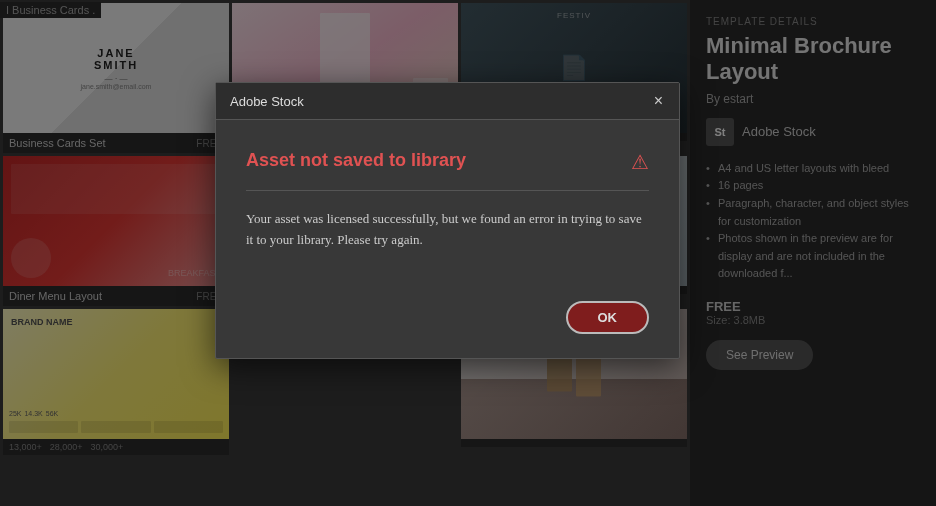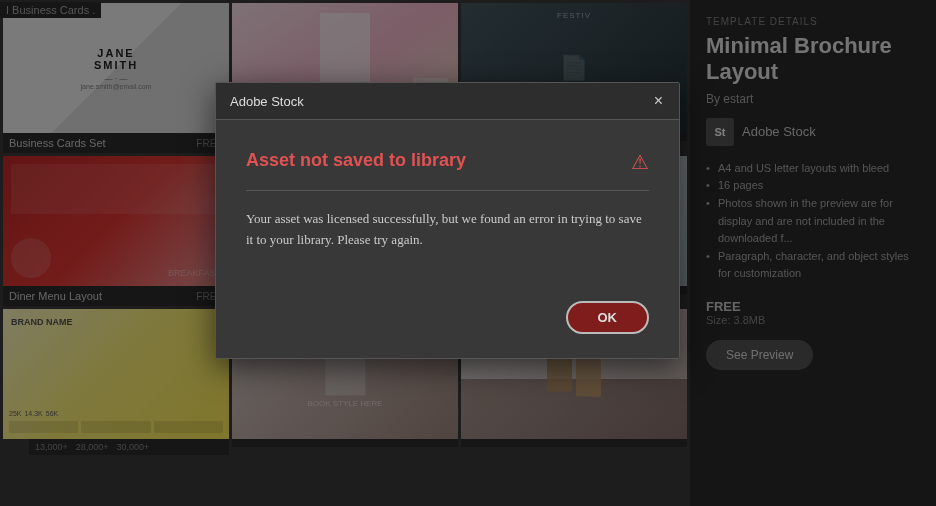--- a/index.html
+++ b/index.html
@@ -249,21 +249,20 @@
       border-radius: 20px;
       cursor: pointer;
       font-weight: bold;
     }
 
     .bottom-stats {
       display: flex;
       gap: 8px;
       padding: 3px 6px;
       background: #2d2d2d;
-      margin-left: 26px;
     }
 
     .stat {
       font-size: 9px;
       color: #888;
     }
   </style>
 </head>
 <body>
 
@@ -363,26 +362,20 @@
           </div>
         </div>
         <div class="bottom-stats">
           <span class="stat">13,000+</span>
           <span class="stat">28,000+</span>
           <span class="stat">30,000+</span>
         </div>
       </div>
 
       <div style="cursor:pointer;">
-        <div style="background:linear-gradient(135deg,#d7ccc8,#bcaaa4,#a1887f);height:130px;position:relative;">
-          <div style="position:absolute;top:50%;left:50%;transform:translate(-50%,-50%);text-align:center;">
-            <div style="width:40px;height:55px;background:rgba(255,255,255,0.3);margin:0 auto;border-radius:1px;"></div>
-            <div style="font-size:8px;color:rgba(255,255,255,0.6);margin-top:3px;">BOOK STYLE HERE</div>
-          </div>
-        </div>
         <div class="thumb-label" style="background:#2d2d2d;">
           <span style="font-size:11px;color:#ccc;"></span>
           <span class="free-badge"></span>
         </div>
       </div>
 
       <div style="cursor:pointer;">
         <div style="background:linear-gradient(135deg,#efebe9,#d7ccc8,#bcaaa4);height:130px;position:relative;">
           <div style="position:absolute;bottom:0;left:0;right:0;height:60px;background:linear-gradient(135deg,#6d4c41,#4e342e);opacity:0.5;"></div>
           <div style="position:absolute;top:50%;left:50%;transform:translate(-50%,-50%);display:flex;gap:4px;">
@@ -411,22 +404,22 @@
 
     <div class="adobe-stock-badge">
       <div class="adobe-st-icon">St</div>
       <span class="adobe-stock-text">Adobe Stock</span>
     </div>
 
 
     <ul class="feature-list">
       <li>A4 and US letter layouts with bleed</li>
       <li>16 pages</li>
+      <li>Paragraph, character, and object styles for customization</li>
       <li>Photos shown in the preview are for display and are not included in the downloaded f...</li>
-      <li>Paragraph, character, and object styles for customization</li>
     </ul>
 
     <div class="price-section">
       <div class="price-free">FREE</div>
       <div class="price-size">Size: 3.8MB</div>
     </div>
 
     <button class="see-preview-btn">See Preview</button>
   </div>
 

